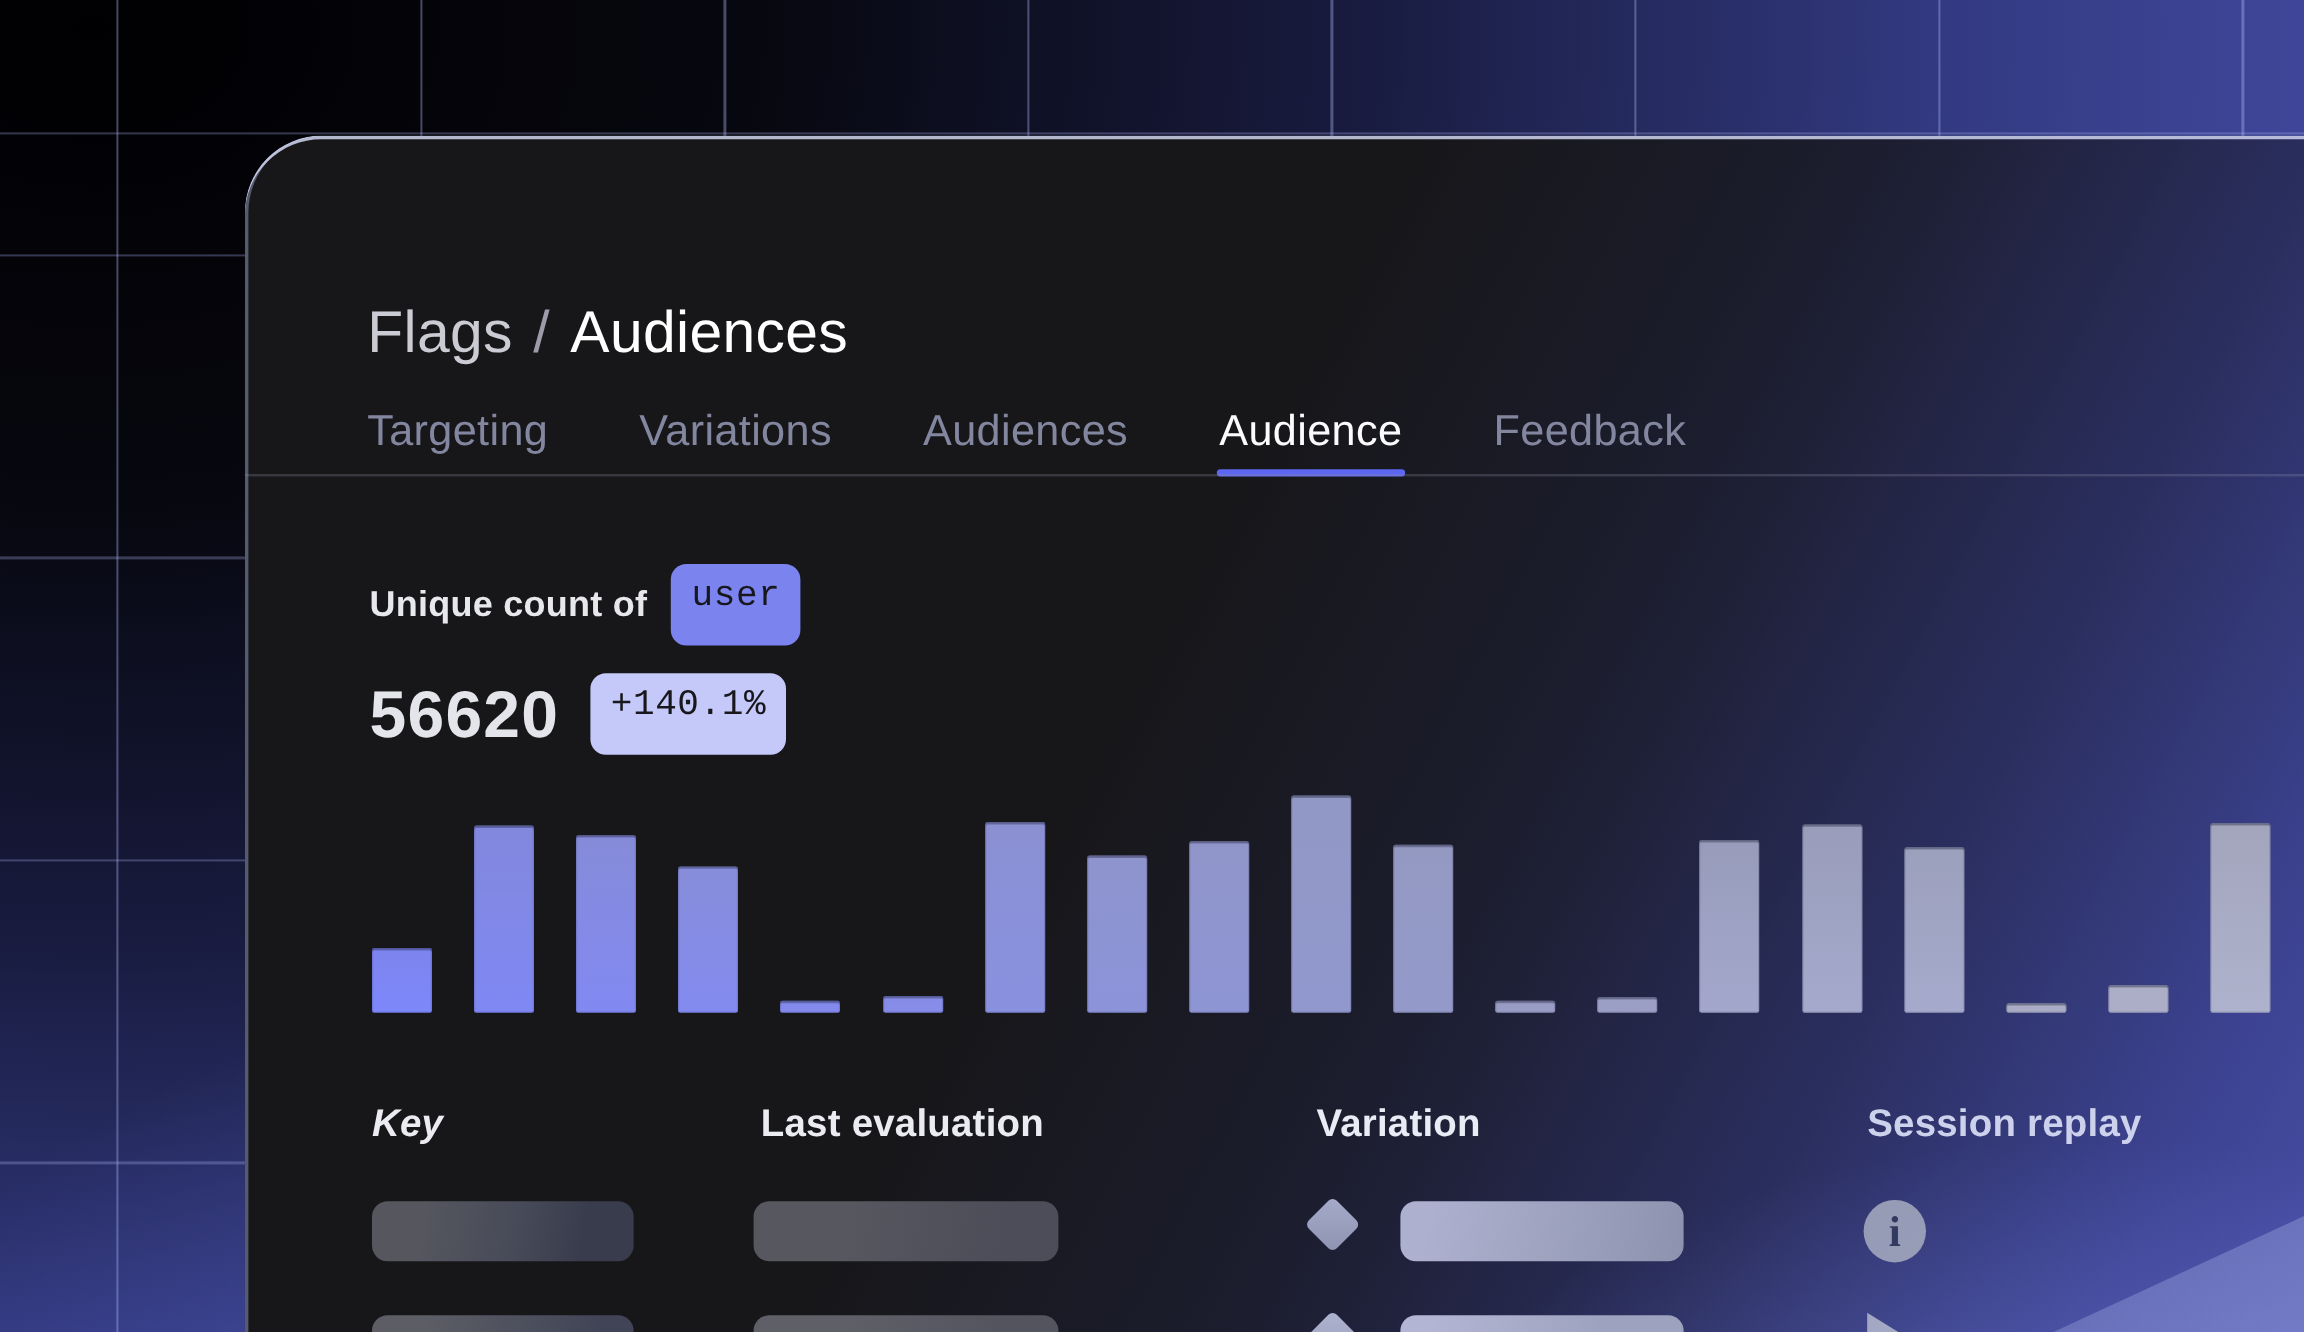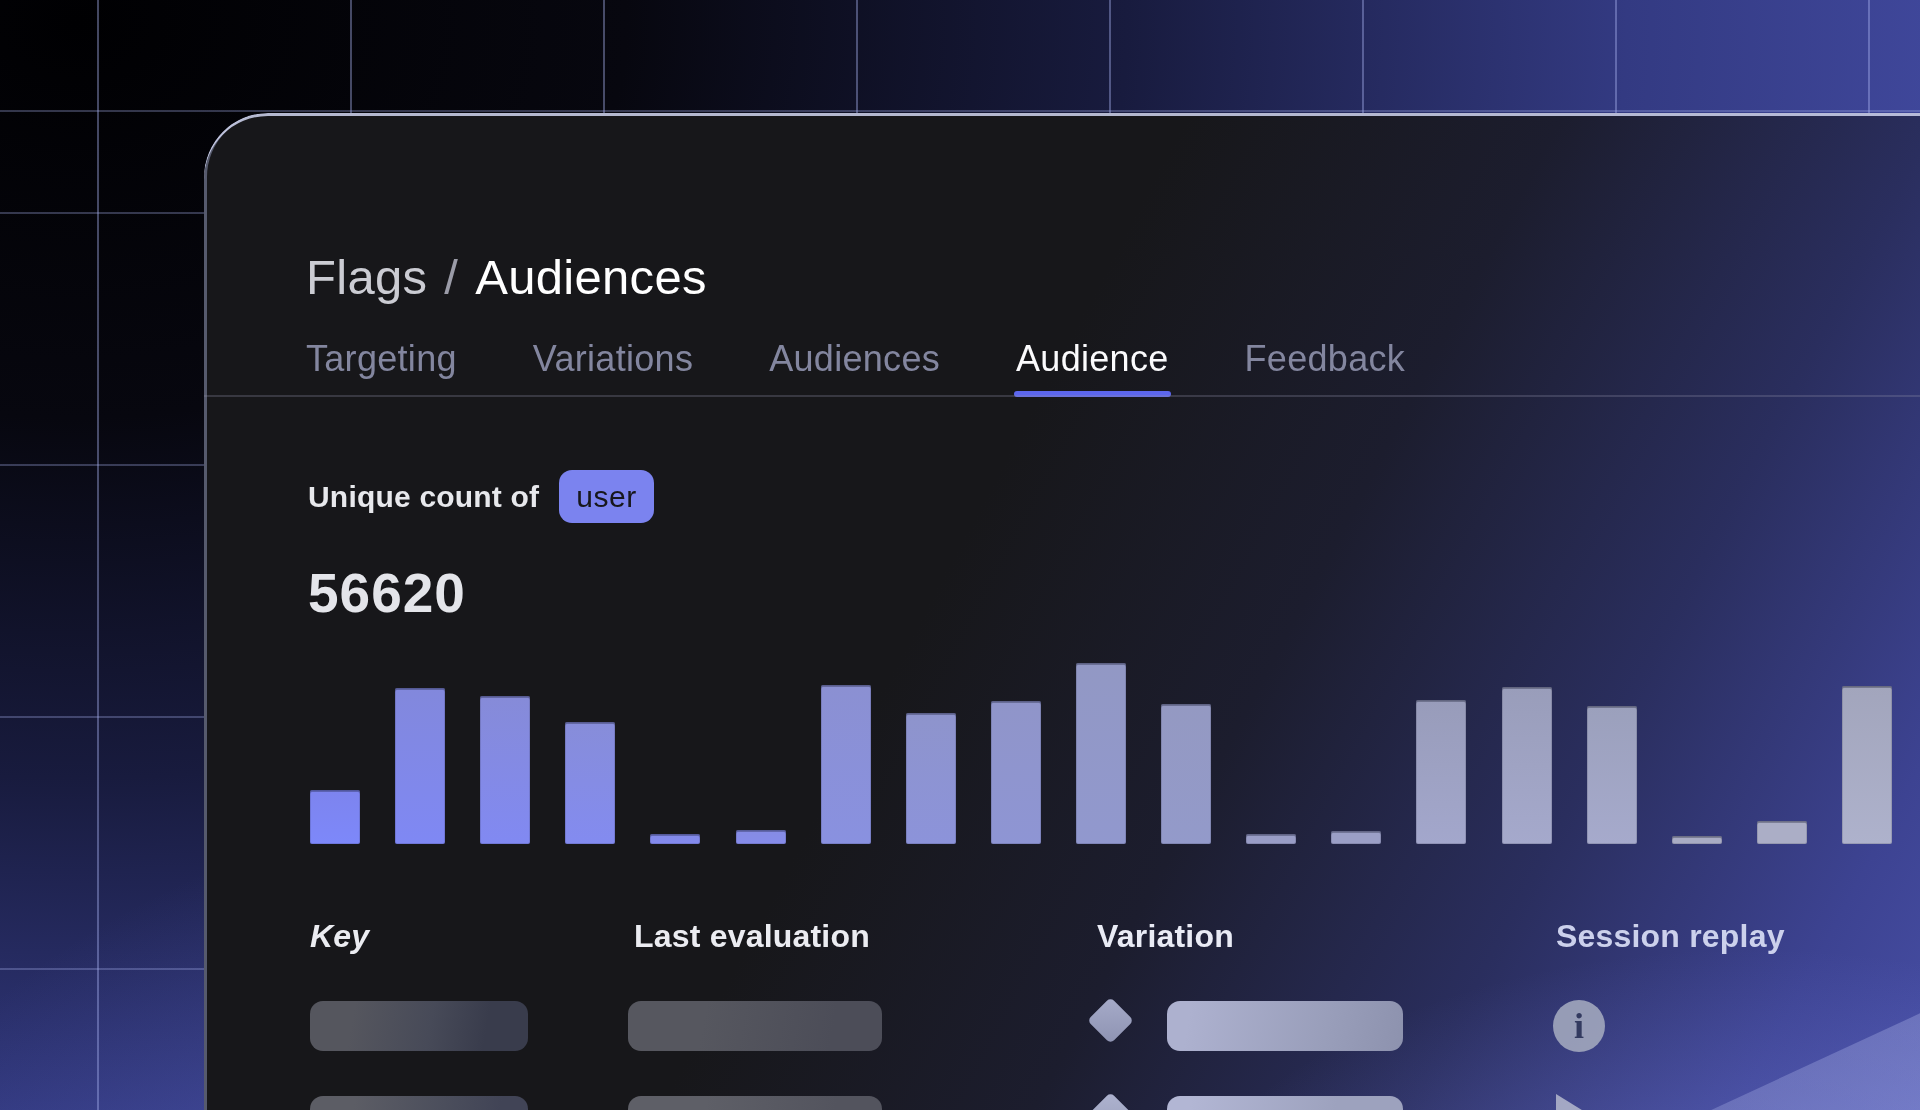--- a/index.html
+++ b/index.html
@@ -51,22 +51,22 @@
   .tab { position:relative; font-size:36px; letter-spacing:0.3px; color:#83869f; cursor:pointer; }
   .tab.active { color:#fbfbfd; font-weight:500; }
   .tab.active .tab-underline {
     position:absolute; left:-2px; right:-2px; bottom:0; height:6px; border-radius:3px;
   }
   .tabs-divider { position:absolute; left:0; right:0; top:282px; height:2px;
     background:rgba(142,145,168,0.28); }
   
   .metric-label-row { position:absolute; left:104px; top:357px; display:flex; align-items:center; gap:20px; }
   .metric-label { font-size:30px; font-weight:700; color:#e7e8ec; letter-spacing:0.2px; }
-  .badge { font-family:Liberation Sans, sans-serif; font-size:30px; line-height:1;
-    padding:12px 17px 11px; border-radius:13px; letter-spacing:0.5px; }
+  .badge { font-family:Liberation Mono, monospace; font-size:30px; line-height:1;
+    padding:12px 17px 26px; border-radius:13px; letter-spacing:0.5px; }
   .metric-value-row { position:absolute; left:104px; top:448px; display:flex; align-items:center; gap:26px; }
   .metric-value { font-size:55px; font-weight:700; color:#e4e5ea; letter-spacing:1px; }
   
   .chart { position:absolute; left:106px; top:545px; width:1582px; height:186px;
     display:flex; align-items:flex-end; justify-content:space-between; }
   .bar { width:50px; border-radius:2px;
     box-shadow: inset 0 2px 0 rgba(18,20,40,0.30), inset 0 0 0 1px rgba(18,20,40,0.14); }
   
   .col-headers { position:absolute; left:0; top:805px; width:100%; height:40px; }
   .col-header { position:absolute; font-size:32px; font-weight:700; letter-spacing:0.2px; color:#ebecf1; }
@@ -123,20 +123,21 @@
       <span class="tab">Feedback</span>
     </div>
     <div class="tabs-divider"></div>
 
     <div class="metric-label-row">
       <span class="metric-label">Unique count of</span>
       <span class="badge badge-entity" style="background: rgb(123, 131, 239); color: rgb(23, 23, 28);">user</span>
     </div>
     <div class="metric-value-row">
       <span class="metric-value">56620</span>
+      <span class="badge badge-change" style="background: rgb(196, 201, 249); color: rgb(23, 23, 28);">+140.1%</span>
     </div>
 
     <div class="chart" id="chart">
         <div class="bar" style="height: 54px; background: linear-gradient(rgb(125, 132, 238), rgb(125, 136, 250));"></div>
         <div class="bar" style="height: 156px; background: linear-gradient(rgb(130, 136, 220), rgb(127, 136, 244));"></div>
         <div class="bar" style="height: 148px; background: linear-gradient(rgb(134, 139, 216), rgb(129, 137, 242));"></div>
         <div class="bar" style="height: 122px; background: linear-gradient(rgb(135, 141, 217), rgb(131, 139, 240));"></div>
         <div class="bar" style="height: 10px; background: linear-gradient(rgb(131, 138, 232), rgb(131, 138, 238));"></div>
         <div class="bar" style="height: 14px; background: linear-gradient(rgb(134, 140, 228), rgb(134, 140, 234));"></div>
         <div class="bar" style="height: 159px; background: linear-gradient(rgb(139, 144, 210), rgb(137, 145, 224));"></div>

